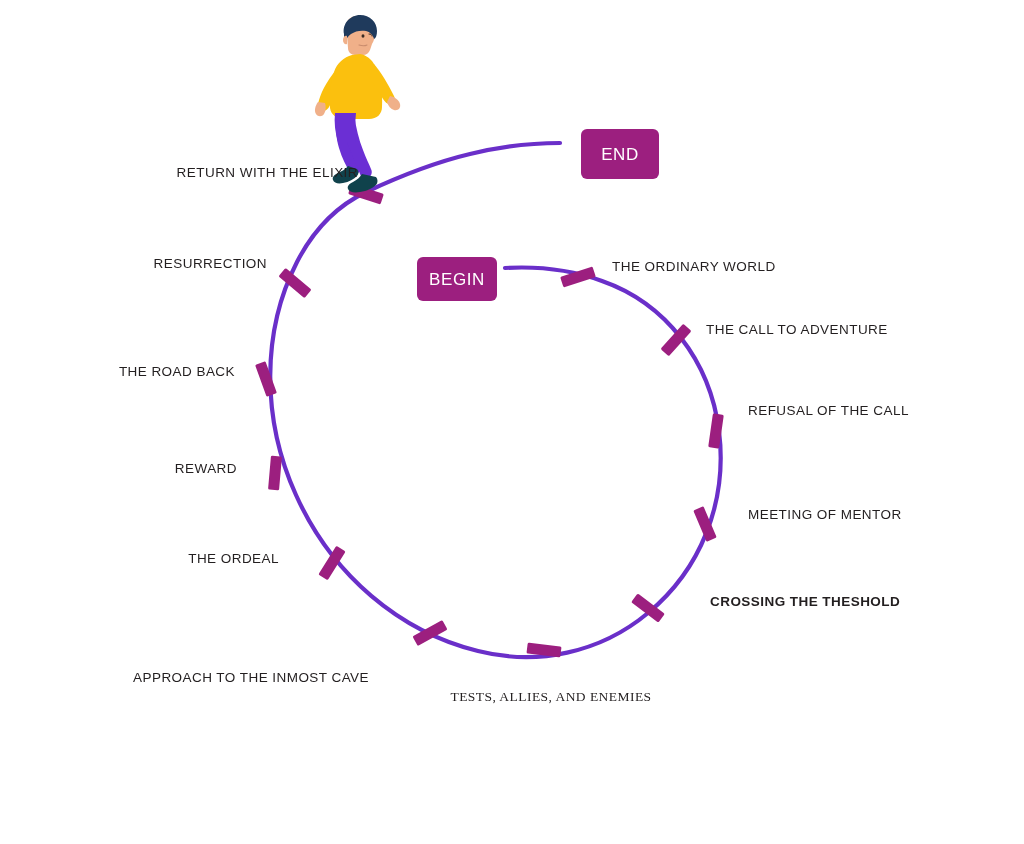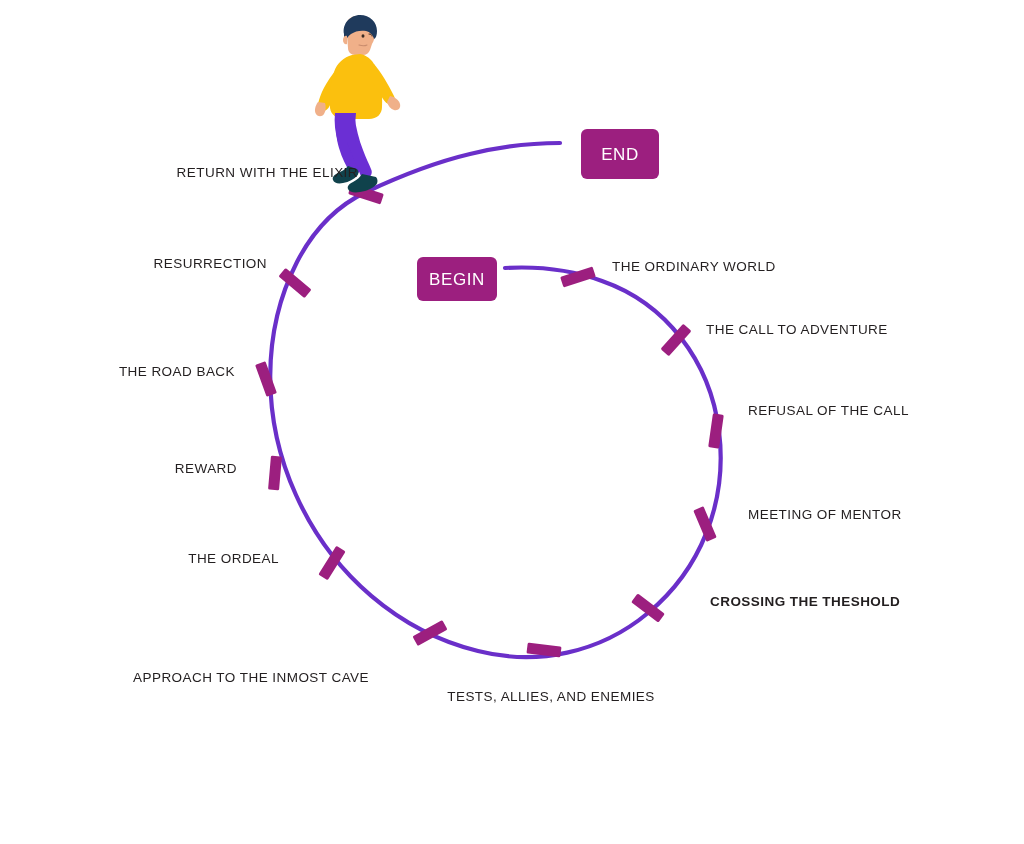--- a/index.html
+++ b/index.html
@@ -38,20 +38,21 @@
   .stage-label.right-side {
     text-align: left;
   }
   .stage-label.left-side {
     text-align: right;
     transform: translateX(-100%);
   }
   .stage-label.center-side {
     text-align: left;
     transform: translateX(-50%);
+    font-family: Liberation Serif, serif;
   }
   .endpoint-badge {
     position: absolute;
     display: flex;
     align-items: center;
     justify-content: center;
     background: #9c1f7f;
     color: #ffffff;
     border-radius: 6px;
     font-family: "Liberation Sans", sans-serif;

